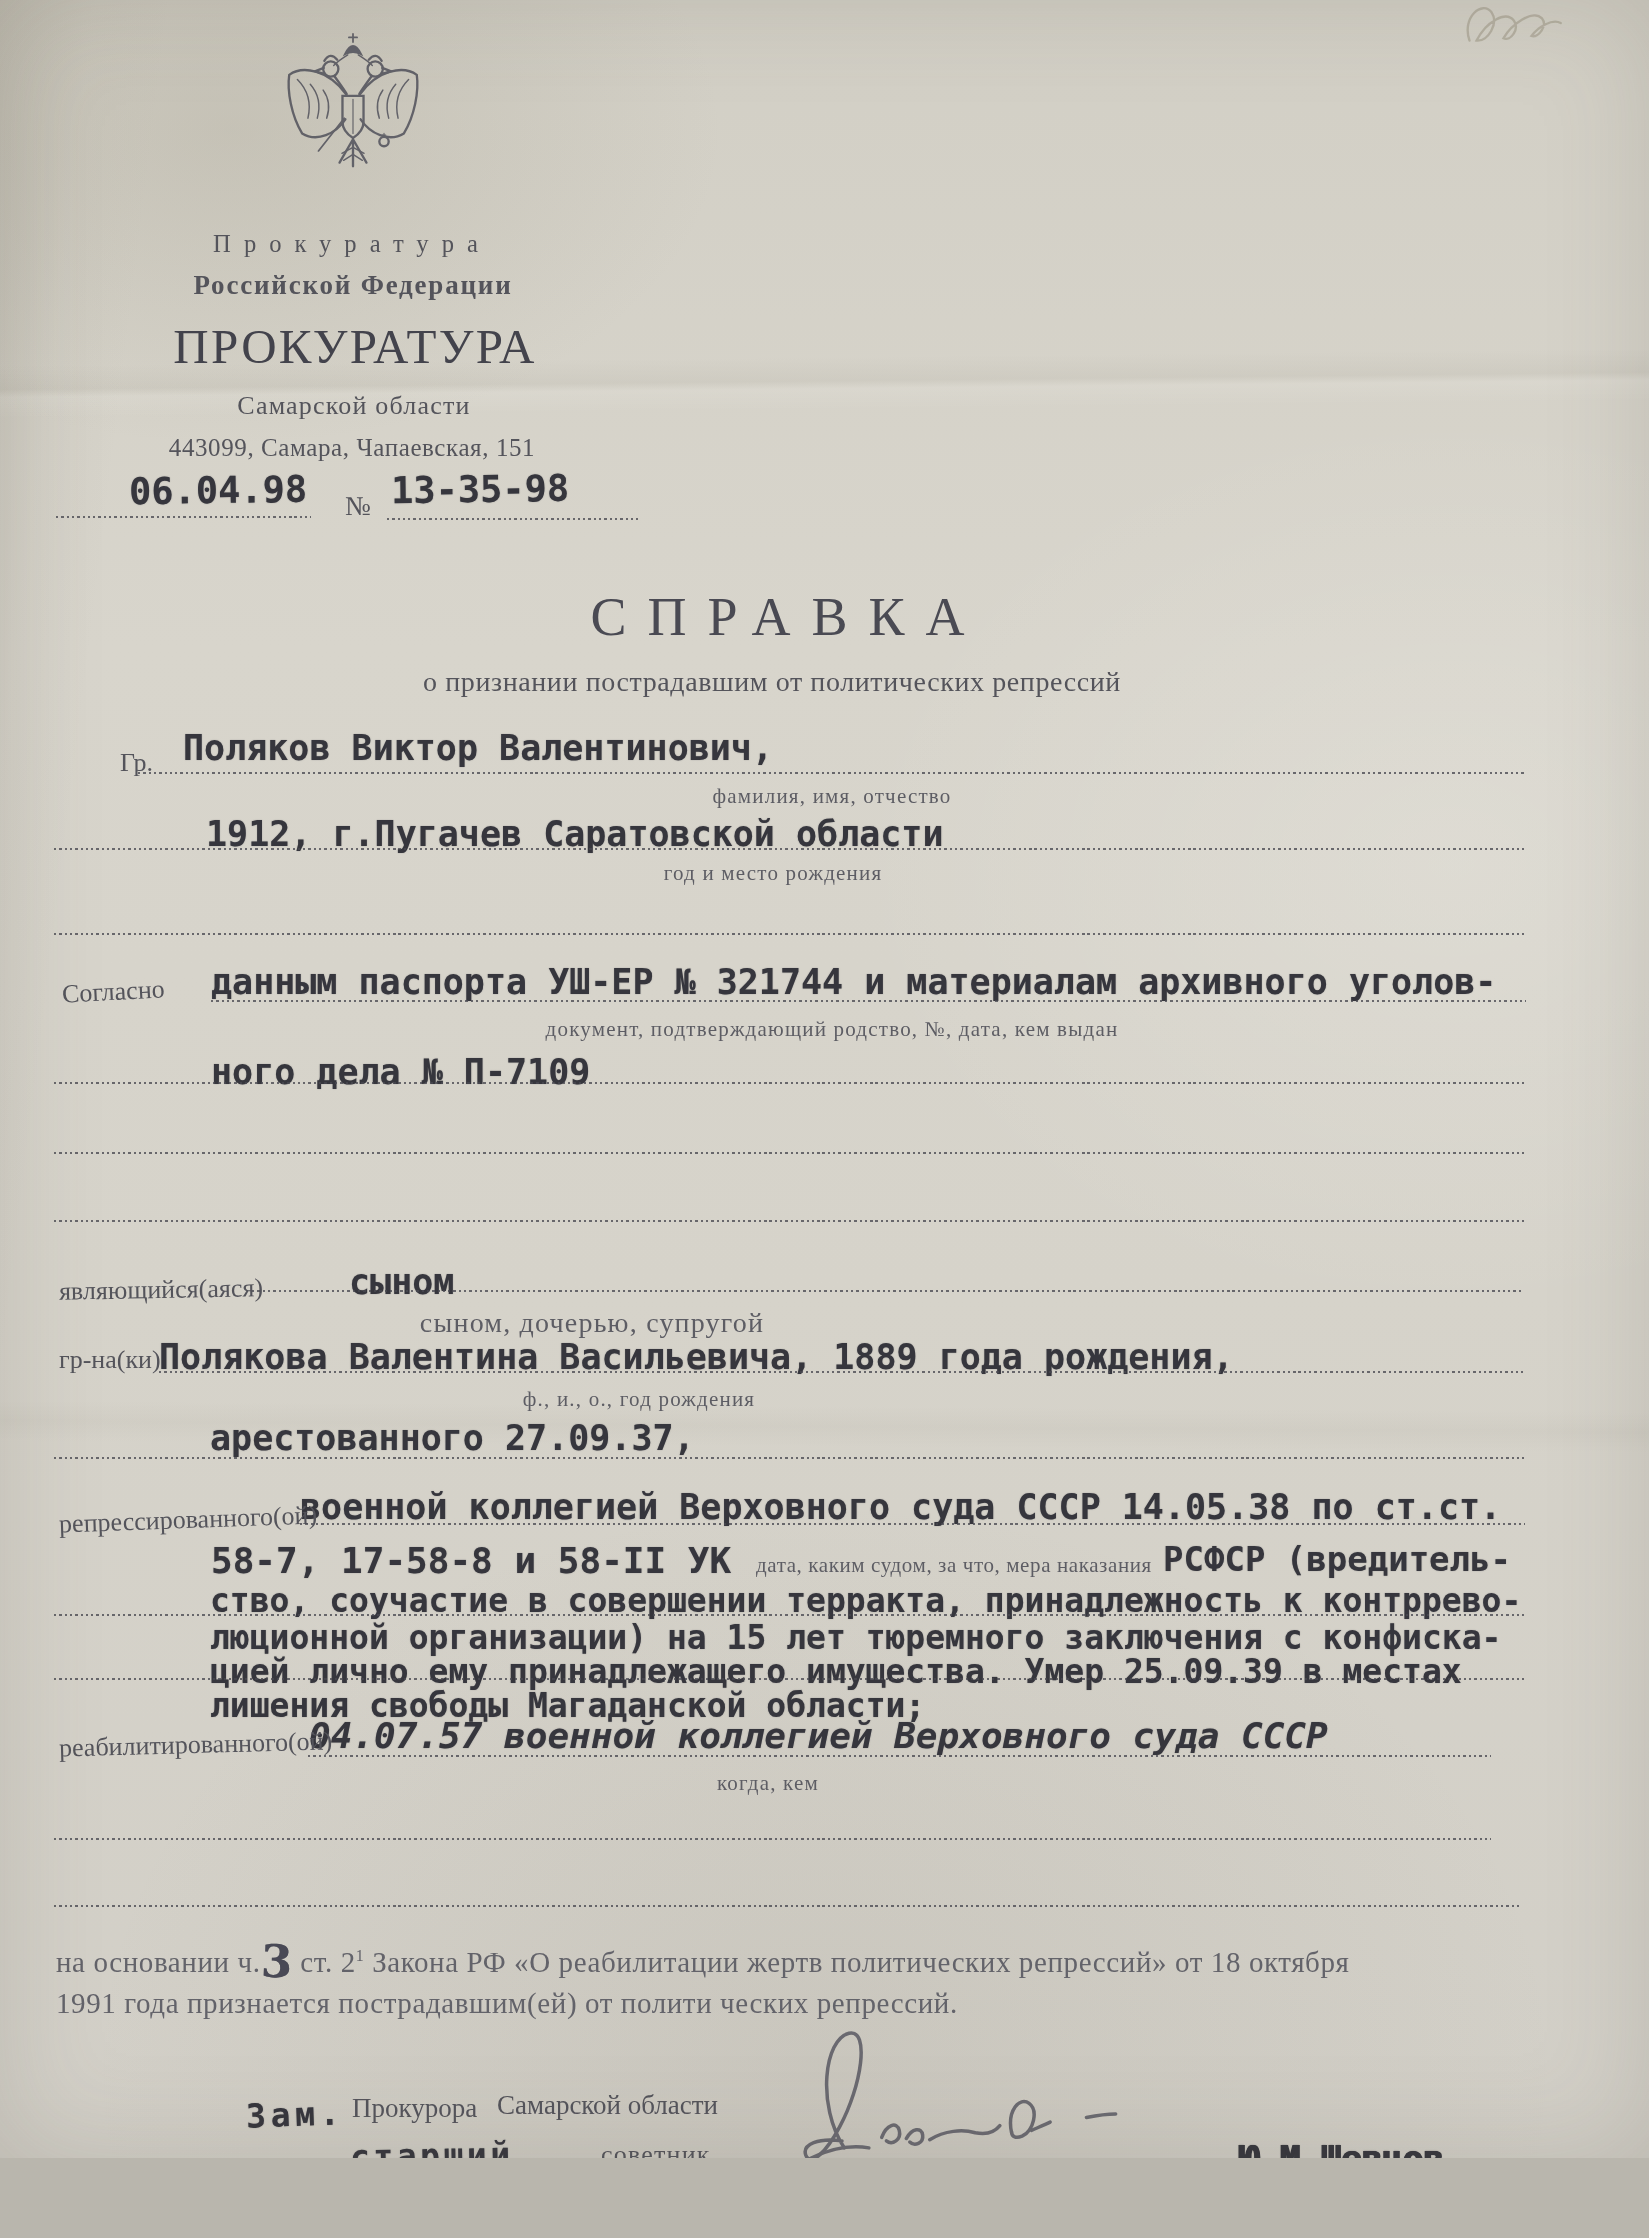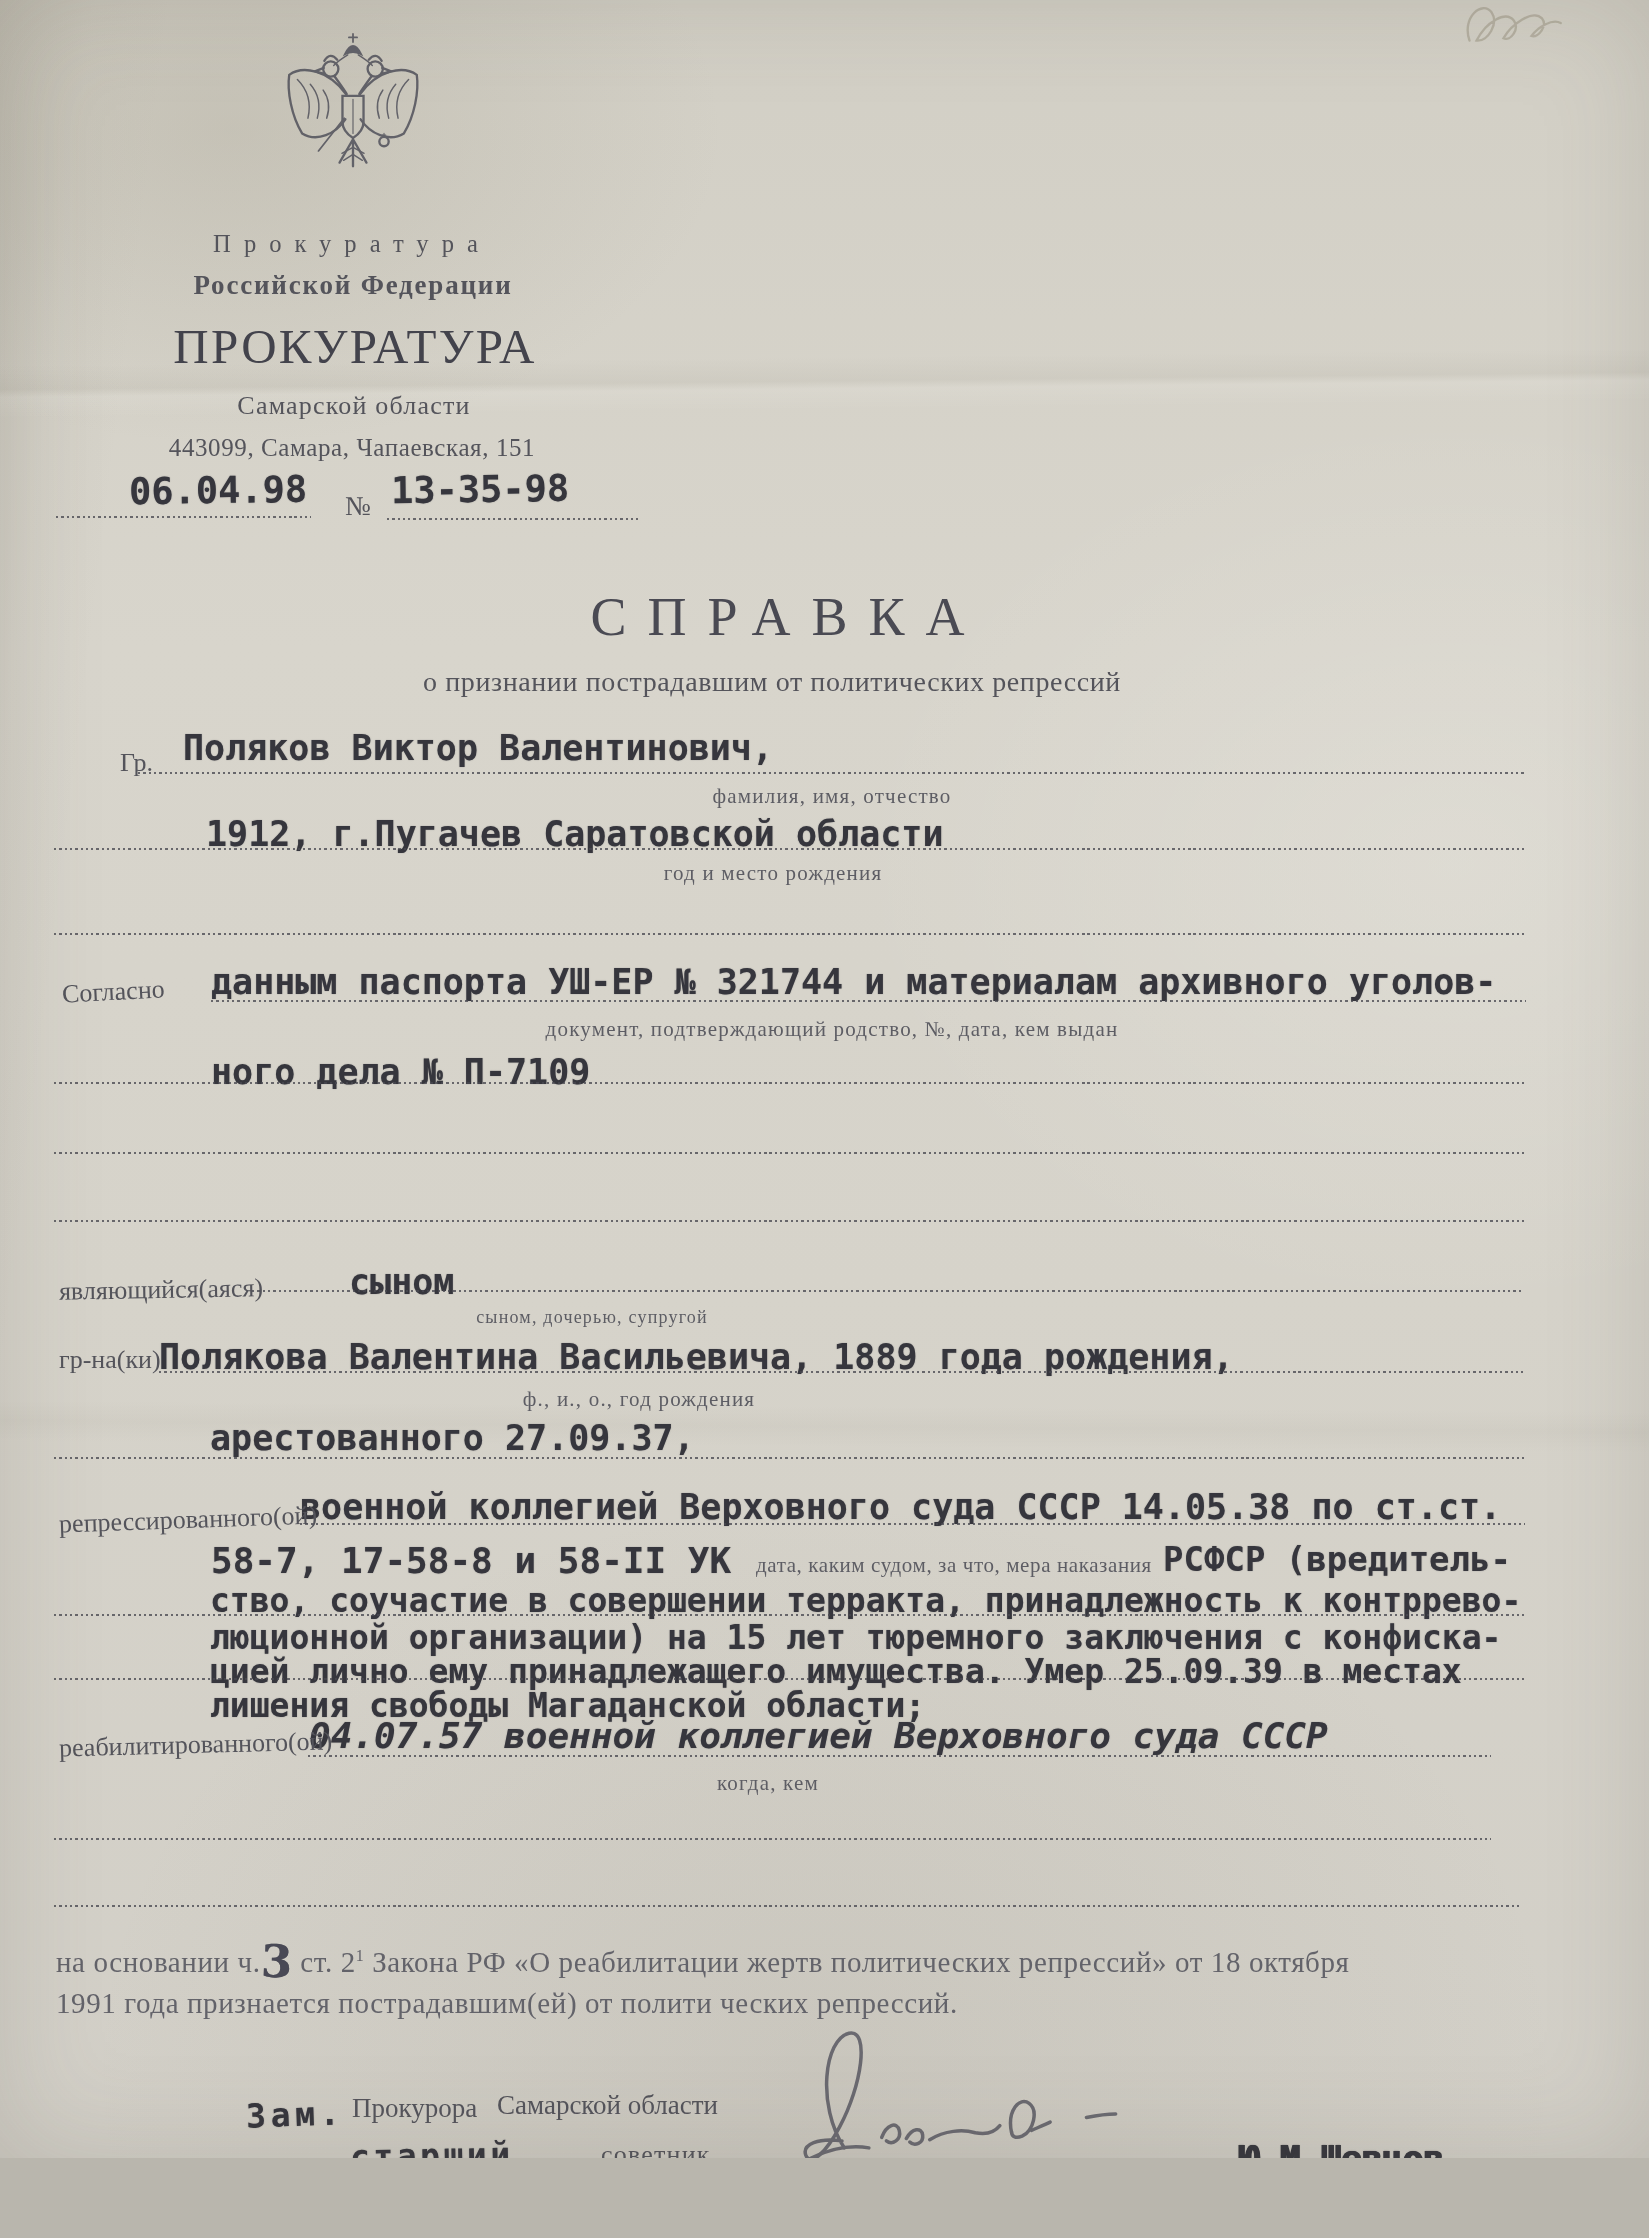--- a/index.html
+++ b/index.html
@@ -110,21 +110,21 @@
   <div class="abs hint center" style="left:832px;top:1017px;font-size:21px;">документ, подтверждающий родство, №, дата, кем выдан</div>
   <div class="abs typed" style="left:211px;top:1052px;font-size:35px;">ного дела № П-7109</div>
   <div class="dots" style="left:54px;top:1082px;width:1472px;"></div>
 
   <div class="dots" style="left:54px;top:1152px;width:1471px;"></div>
   <div class="dots" style="left:54px;top:1220px;width:1471px;"></div>
 
   <div class="abs printed" style="left:59px;top:1275px;font-size:26px;transform:rotate(-1deg);">являющийся(аяся)</div>
   <div class="abs typed" style="left:349px;top:1262px;font-size:35px;">сыном</div>
   <div class="dots" style="left:252px;top:1290px;width:1271px;"></div>
-  <div class="abs hint center" style="left:592px;top:1307px;font-size:18px;">сыном, дочерью, супругой</div>
+  <div class="abs hint center" style="left:592px;top:1307px;font-size:28px;">сыном, дочерью, супругой</div>
 
   <div class="abs printed" style="left:59px;top:1345px;font-size:26px;">гр-на(ки)</div>
   <div class="abs typed" style="left:159px;top:1337px;font-size:35px;">Полякова Валентина Васильевича, 1889 года рождения,</div>
   <div class="dots" style="left:159px;top:1371px;width:1365px;"></div>
   <div class="abs hint center" style="left:639px;top:1387px;font-size:21px;">ф., и., о., год рождения</div>
   <div class="abs typed" style="left:210px;top:1418px;font-size:35px;">арестованного 27.09.37,</div>
   <div class="dots" style="left:54px;top:1457px;width:1471px;"></div>
 
   <div class="abs typed" style="left:300px;top:1487px;font-size:35px;">военной коллегией Верховного суда СССР 14.05.38 по ст.ст.</div>
   <div class="abs printed" style="left:59px;top:1505px;font-size:26px;transform:rotate(-2deg);">репрессированного(ой)</div>

